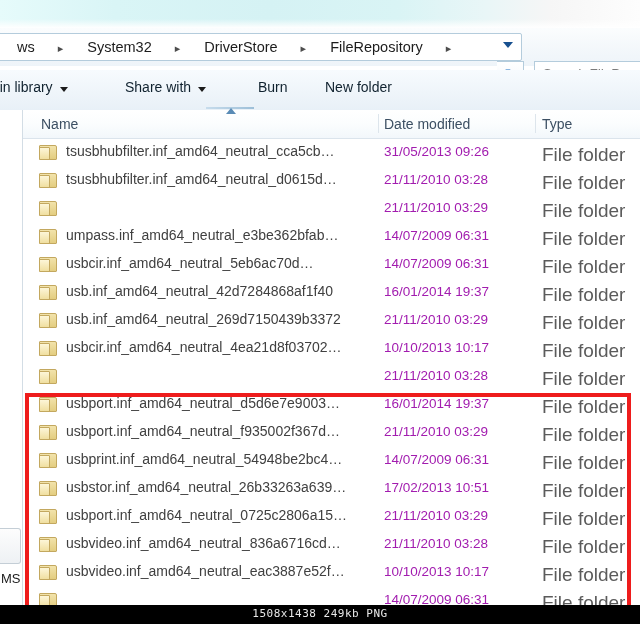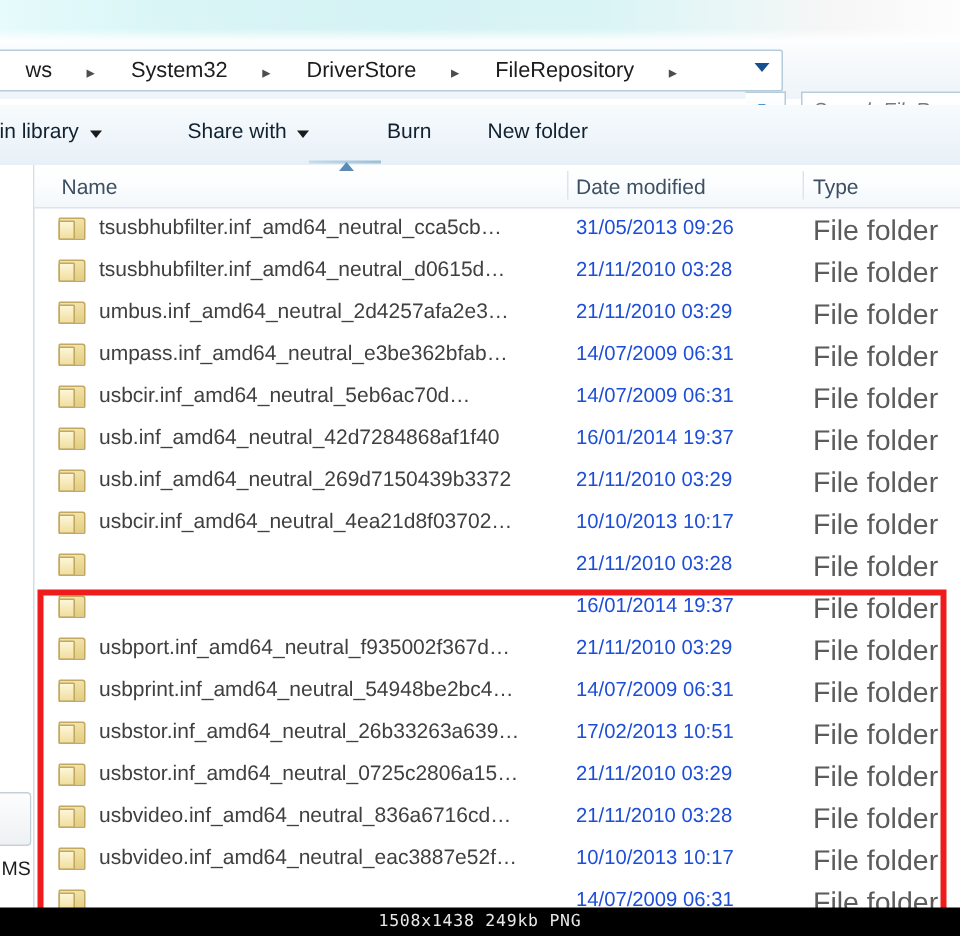--- a/index.html
+++ b/index.html
@@ -253,21 +253,21 @@
     left: 43px; top: 4px;
     font-size: 14px;
     color: #404040;
     white-space: nowrap;
     cursor: default;
   }
   .row .fdate {
     position: absolute;
     left: 361px; top: 5px;
     font-size: 13.5px;
-    color: #1d4ed8;
+    color: #a21caf;
     white-space: nowrap;
     cursor: default;
   }
   .row .ftype {
     position: absolute;
     left: 519px; top: 5px;
     font-size: 19px;
     color: #5b5b5b;
     white-space: nowrap;
     cursor: default;
@@ -381,21 +381,20 @@
         </div>
         <div class="fname">tsusbhubfilter.inf_amd64_neutral_d0615d…</div>
         <div class="fdate">21/11/2010 03:28</div>
         <div class="ftype">File folder</div>
       </div>
       <div class="row">
         <div class="ficon">
           <span class="back"></span>
           <span class="front"></span>
         </div>
-        <div class="fname">umbus.inf_amd64_neutral_2d4257afa2e3…</div>
         <div class="fdate">21/11/2010 03:29</div>
         <div class="ftype">File folder</div>
       </div>
       <div class="row">
         <div class="ficon">
           <span class="back"></span>
           <span class="front"></span>
         </div>
         <div class="fname">umpass.inf_amd64_neutral_e3be362bfab…</div>
         <div class="fdate">14/07/2009 06:31</div>
@@ -443,20 +442,21 @@
           <span class="front"></span>
         </div>
         <div class="fdate">21/11/2010 03:28</div>
         <div class="ftype">File folder</div>
       </div>
       <div class="row">
         <div class="ficon">
           <span class="back"></span>
           <span class="front"></span>
         </div>
+        <div class="fname">usbport.inf_amd64_neutral_d5d6e7e9003…</div>
         <div class="fdate">16/01/2014 19:37</div>
         <div class="ftype">File folder</div>
       </div>
       <div class="row">
         <div class="ficon">
           <span class="back"></span>
           <span class="front"></span>
         </div>
         <div class="fname">usbport.inf_amd64_neutral_f935002f367d…</div>
         <div class="fdate">21/11/2010 03:29</div>
@@ -478,21 +478,21 @@
         </div>
         <div class="fname">usbstor.inf_amd64_neutral_26b33263a639…</div>
         <div class="fdate">17/02/2013 10:51</div>
         <div class="ftype">File folder</div>
       </div>
       <div class="row">
         <div class="ficon">
           <span class="back"></span>
           <span class="front"></span>
         </div>
-        <div class="fname">usbstor.inf_amd64_neutral_0725c2806a15…</div>
+        <div class="fname">usbport.inf_amd64_neutral_0725c2806a15…</div>
         <div class="fdate">21/11/2010 03:29</div>
         <div class="ftype">File folder</div>
       </div>
       <div class="row">
         <div class="ficon">
           <span class="back"></span>
           <span class="front"></span>
         </div>
         <div class="fname">usbvideo.inf_amd64_neutral_836a6716cd…</div>
         <div class="fdate">21/11/2010 03:28</div>

